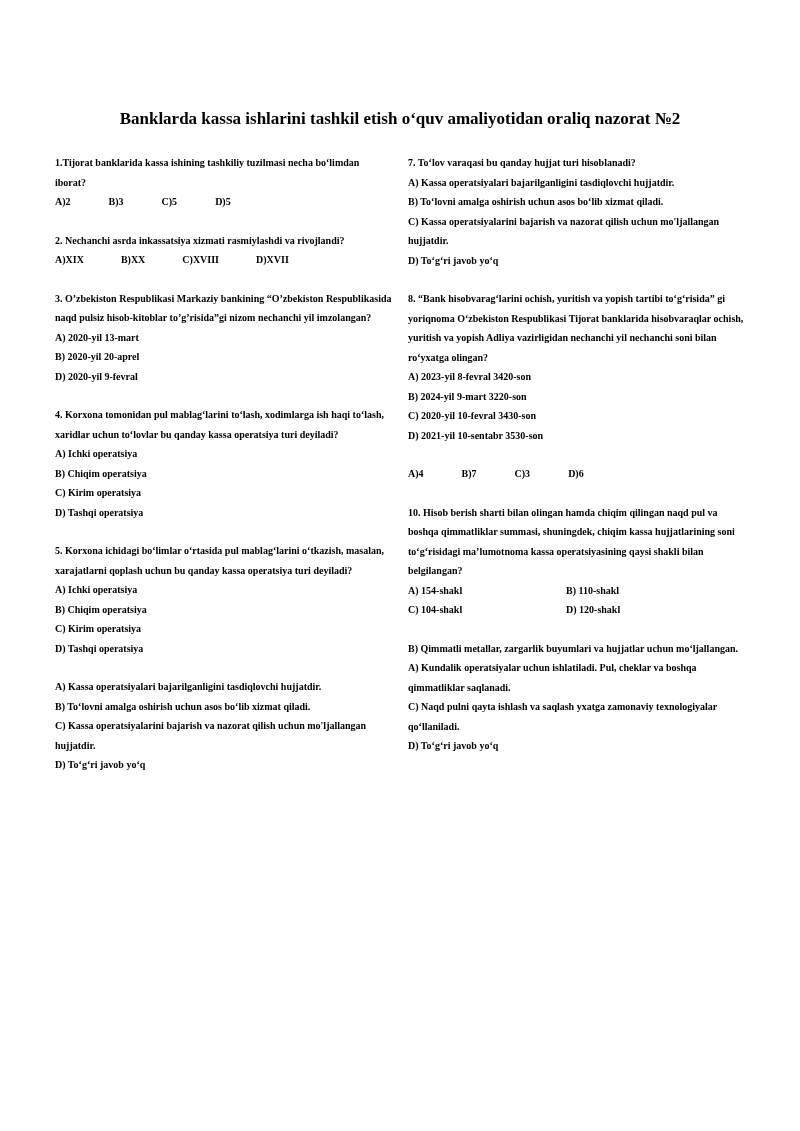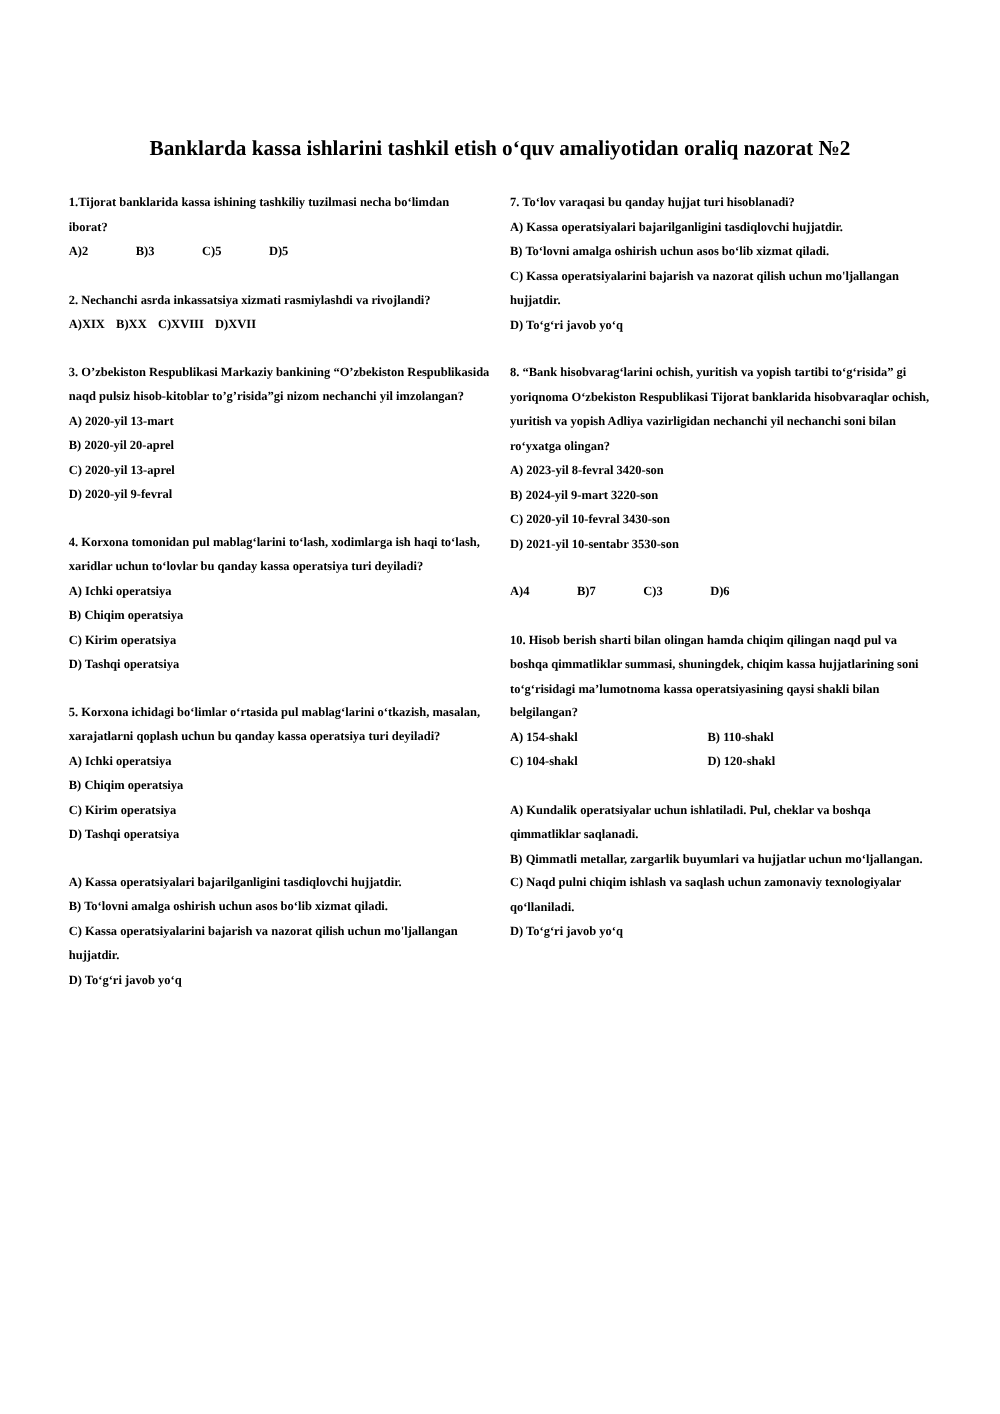--- a/index.html
+++ b/index.html
@@ -42,21 +42,21 @@
   .q-text {
     font-weight: bold;
   }
   .options { font-weight: bold; }
   .options.inline {
     display: flex;
     gap: 38px;
   }
   .options.inline-narrow {
     display: flex;
-    gap: 9px;
+    gap: 37px;
   }
   .options.grid {
     display: grid;
     grid-template-columns: 158px auto;
   }
   .option { white-space: pre-wrap; }
 </style>
 </head>
 <body>
 
@@ -80,21 +80,20 @@
             <span class="option">B)XX</span>
             <span class="option">C)XVIII</span>
             <span class="option">D)XVII</span>
           </div>
         </div>
         <div class="question">
           <div class="q-text">3. O’zbekiston Respublikasi Markaziy bankining “O’zbekiston Respublikasida naqd pulsiz hisob-kitoblar to’g’risida”gi nizom nechanchi yil imzolangan?</div>
           <div class="options">
             <div class="option">A) 2020-yil 13-mart</div>
             <div class="option">B) 2020-yil 20-aprel</div>
-            <div class="option">C) 2020-yil 13-aprel</div>
             <div class="option">D) 2020-yil 9-fevral</div>
           </div>
         </div>
         <div class="question">
           <div class="q-text">4. Korxona tomonidan pul mablag‘larini to‘lash, xodimlarga ish haqi to‘lash, xaridlar uchun to‘lovlar bu qanday kassa operatsiya turi deyiladi?</div>
           <div class="options">
             <div class="option">A) Ichki operatsiya</div>
             <div class="option">B) Chiqim operatsiya</div>
             <div class="option">C) Kirim operatsiya</div>
             <div class="option">D) Tashqi operatsiya</div>
@@ -149,21 +148,21 @@
           <div class="q-text">10. Hisob berish sharti bilan olingan hamda chiqim qilingan naqd pul va boshqa qimmatliklar summasi, shuningdek, chiqim kassa hujjatlarining soni to‘g‘risidagi ma’lumotnoma kassa operatsiyasining qaysi shakli bilan belgilangan?</div>
           <div class="options grid">
             <div class="option">A) 154-shakl</div>
             <div class="option">B) 110-shakl</div>
             <div class="option">C) 104-shakl</div>
             <div class="option">D) 120-shakl</div>
           </div>
         </div>
         <div class="question">
           <div class="options">
+            <div class="option">B) Qimmatli metallar, zargarlik buyumlari va hujjatlar uchun mo‘ljallangan.</div>
             <div class="option">A) Kundalik operatsiyalar uchun ishlatiladi. Pul, cheklar va boshqa qimmatliklar saqlanadi.</div>
-            <div class="option">B) Qimmatli metallar, zargarlik buyumlari va hujjatlar uchun mo‘ljallangan.</div>
-            <div class="option">C) Naqd pulni chiqim ishlash va saqlash uchun zamonaviy texnologiyalar qo‘llaniladi.</div>
+            <div class="option">C) Naqd pulni qayta ishlash va saqlash yxatga zamonaviy texnologiyalar qo‘llaniladi.</div>
             <div class="option">D) To‘g‘ri javob yo‘q</div>
           </div>
         </div>
       </div>
   </div>
 </div>
 
 </body></html>

